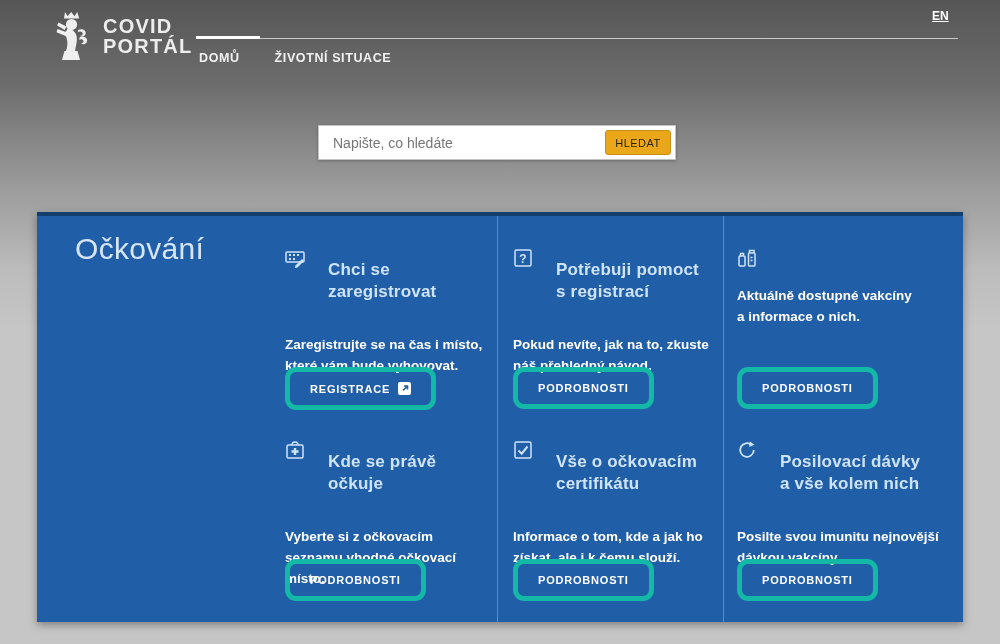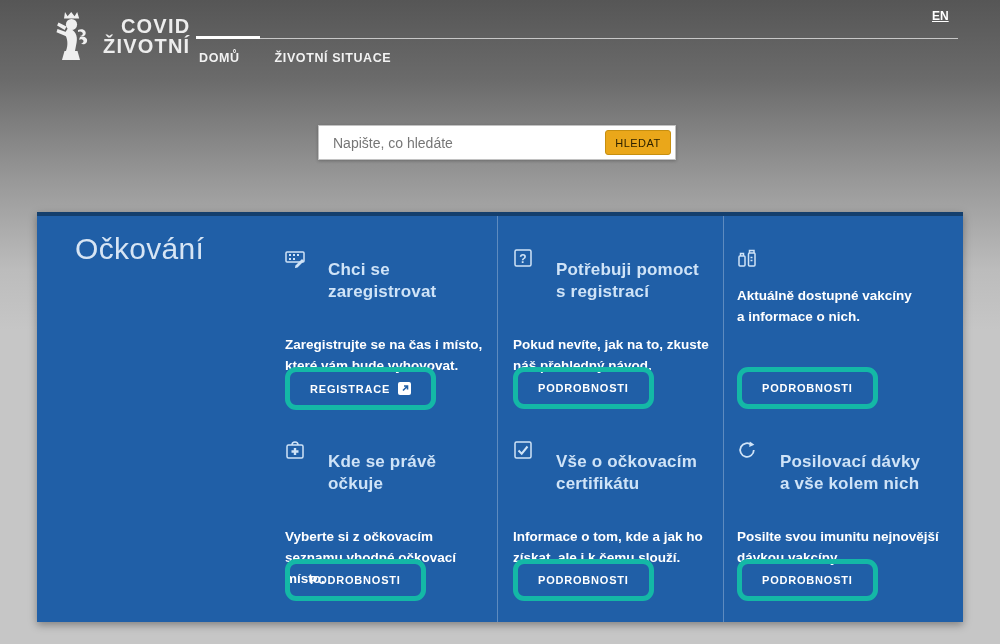--- a/index.html
+++ b/index.html
@@ -5,21 +5,21 @@
 <style>
   html,body{margin:0;padding:0;}
   body{
     width:1000px;height:644px;position:relative;overflow:hidden;
     font-family:"Liberation Sans",sans-serif;
     background:linear-gradient(to bottom,#565656 0,#6b6b6b 80px,#989898 180px,#bcbcbc 270px,#c6c6c6 330px,#c6c6c6 100%);
   }
   
   .logo{position:absolute;left:54px;top:11px;display:flex;align-items:center;gap:11px;cursor:pointer;}
   .logo svg{width:38px;height:50px;display:block;}
-  .logo-text{color:#ededed;font-size:20px;font-weight:bold;line-height:20px;letter-spacing:1.2px;text-align:right;}
+  .logo-text{color:#ededed;font-size:20px;font-weight:bold;line-height:20px;letter-spacing:1.2px;}
   .nav-line{position:absolute;left:196px;top:38px;width:762px;height:1px;background:rgba(255,255,255,.65);}
   .nav-active-bar{position:absolute;left:196px;top:36px;width:64px;height:3px;background:#ffffff;}
   .nav-tabs{position:absolute;left:199px;top:51px;display:flex;gap:35px;}
   .nav-tab{color:#f2f2f2;font-size:12.5px;font-weight:bold;letter-spacing:.6px;cursor:pointer;}
   .lang{position:absolute;left:932px;top:9px;color:#ffffff;font-size:12px;font-weight:bold;text-decoration:underline;cursor:pointer;}
   
   .search{position:absolute;left:318px;top:125px;width:358px;height:35px;background:#ffffff;
     border:1px solid #c2c2c2;box-sizing:border-box;box-shadow:0 1px 3px rgba(0,0,0,.25);display:flex;align-items:flex-start;}
   .search input{border:none;outline:none;flex:1;height:100%;padding:0 76px 0 14px;font-size:14px;color:#333;
     font-family:"Liberation Sans",sans-serif;background:transparent;}
@@ -57,21 +57,21 @@
       <path d="M12.5 15.5 L4.5 11.5 l-1.4 3 7.6 4.4 Z"></path>
       <path d="M13.5 21.5 L3.5 18 l-1 3.2 9.6 4 Z"></path>
       <path d="M14 17 c7 1.5 10 7.5 8.6 14.5 L21 40 h-9 c2.4-6.5 1.6-12.5-1.4-17.5 Z"></path>
       <path d="M24 19 c5-2.4 9 1 7.4 4.4 c-1 2-3.4 2.4-5.4 1.4 c2.6 0 3.6-2.4 2-3.6 c-1.2-1-3-.6-4-.2 Z"></path>
       <path d="M26 26 c5-1.6 8.6 2.2 6.6 5.6 c-1.2 2-4 2.2-5.8 1 c2.6-.2 3.6-2.6 1.8-3.8 c-1.2-.8-2.6-.4-3.6 0 Z"></path>
       <path d="M10.5 40 h13 l2.5 9 h-18 Z"></path>
     </svg>
   </span>
   <div class="logo-text">
     <div>COVID</div>
-    <div>ŽIVOTNÍ</div>
+    <div>PORTÁL</div>
   </div>
 </div>
 
 <div class="nav-line"></div>
 <div class="nav-active-bar"></div>
 <nav class="nav-tabs">
   <span class="nav-tab">DOMŮ</span>
   <span class="nav-tab">ŽIVOTNÍ SITUACE</span>
 </nav>
 

